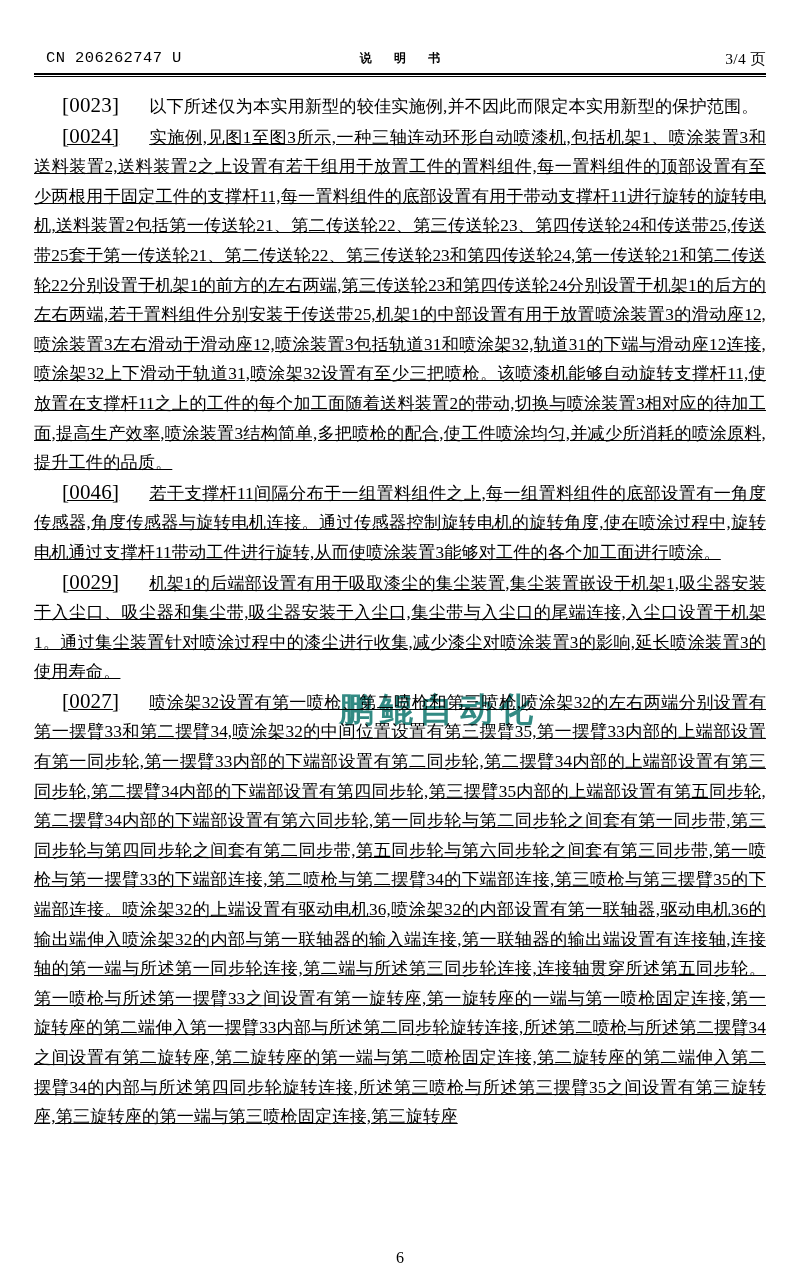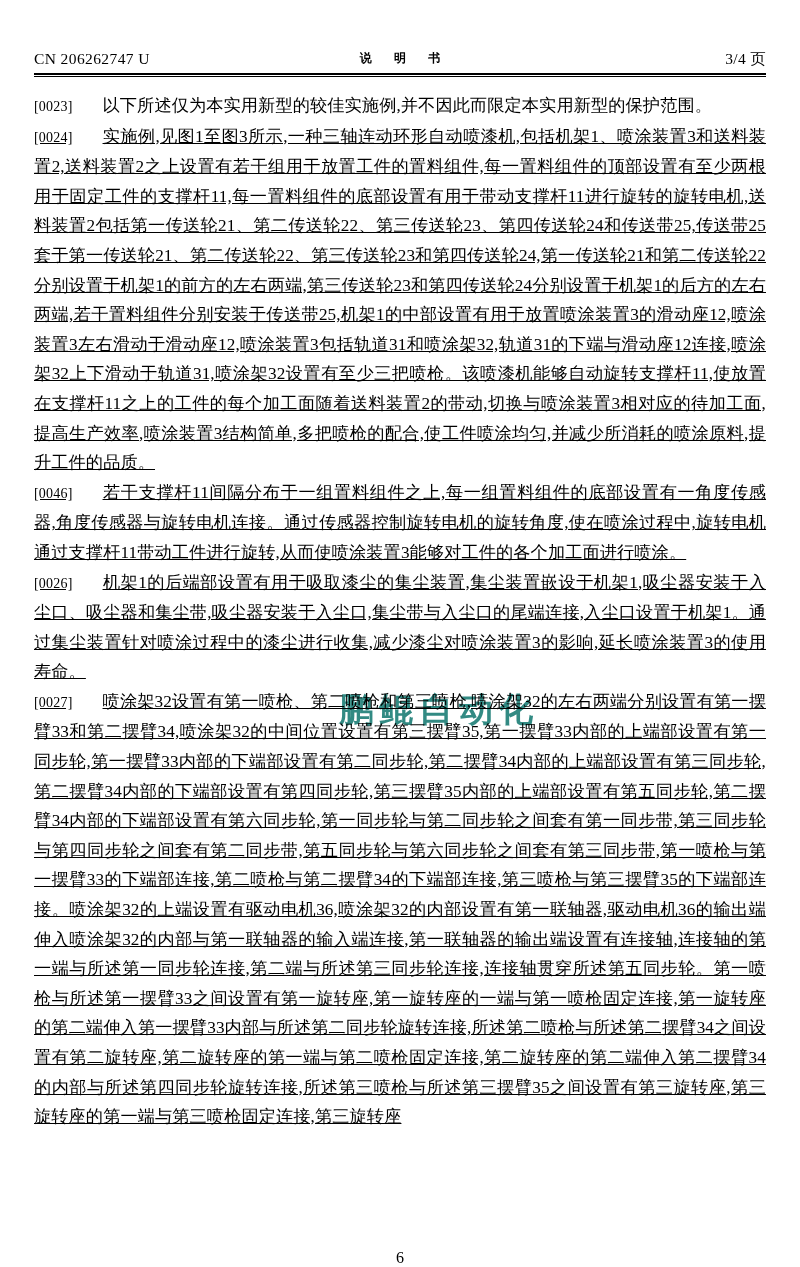--- a/index.html
+++ b/index.html
@@ -28,26 +28,27 @@
   
   .page-header {
     position: relative;
     height: 46px;
     margin: 22px 34px 0 34px;
     display: flex;
     align-items: flex-end;
     justify-content: space-between;
   }
   .hdr-left {
-    font-family: Liberation Serif, serif;
+    font-family: Liberation Mono, monospace;
     font-size: 15.5px;
     letter-spacing: 0.4px;
     white-space: nowrap;
     line-height: 1;
     padding-bottom: 2px;
+    margin-left: 12px;
   }
   .hdr-center {
     position: absolute;
     left: 0;
     right: 0;
     bottom: 4px;
     text-align: center;
     font-family: "DejaVu Sans", "Liberation Sans", sans-serif;
     font-size: 12px;
     font-weight: bold;
@@ -85,22 +86,23 @@
     text-align: justify;
     text-justify: inter-ideograph;
     letter-spacing: 0.1px;
     margin: 0 0 0 0;
     word-break: break-all;
   }
   .para + .para { margin-top: 0px; text-decoration: underline; }
 
   .para .tag {
     font-family: "Liberation Serif", "DejaVu Serif", serif;
-    font-size: 14px;
+    font-size: 21px;
     letter-spacing: 0.2px;
+    margin-left: 28px;
   }
   .para .gap {
     display: inline-block;
     width: 30px;
   }
   .para .txt {
     font-family: "Liberation Serif", "DejaVu Serif", serif;
     margin-top: 9px;
   }
 
@@ -148,21 +150,21 @@
   <div class="content">
 
     <div class="watermark">鹏鲲自动化</div>
 
     <p class="para"><span class="tag">[0023]</span><span class="gap"></span><span class="txt">以下所述仅为本实用新型的较佳实施例,并不因此而限定本实用新型的保护范围。</span></p>
 
     <p class="para"><span class="tag">[0024]</span><span class="gap"></span><span class="txt">实施例,见图1至图3所示,一种三轴连动环形自动喷漆机,包括机架1、喷涂装置3和送料装置2,送料装置2之上设置有若干组用于放置工件的置料组件,每一置料组件的顶部设置有至少两根用于固定工件的支撑杆11,每一置料组件的底部设置有用于带动支撑杆11进行旋转的旋转电机,送料装置2包括第一传送轮21、第二传送轮22、第三传送轮23、第四传送轮24和传送带25,传送带25套于第一传送轮21、第二传送轮22、第三传送轮23和第四传送轮24,第一传送轮21和第二传送轮22分别设置于机架1的前方的左右两端,第三传送轮23和第四传送轮24分别设置于机架1的后方的左右两端,若干置料组件分别安装于传送带25,机架1的中部设置有用于放置喷涂装置3的滑动座12,喷涂装置3左右滑动于滑动座12,喷涂装置3包括轨道31和喷涂架32,轨道31的下端与滑动座12连接,喷涂架32上下滑动于轨道31,喷涂架32设置有至少三把喷枪。该喷漆机能够自动旋转支撑杆11,使放置在支撑杆11之上的工件的每个加工面随着送料装置2的带动,切换与喷涂装置3相对应的待加工面,提高生产效率,喷涂装置3结构简单,多把喷枪的配合,使工件喷涂均匀,并减少所消耗的喷涂原料,提升工件的品质。</span></p>
 
     <p class="para"><span class="tag">[0046]</span><span class="gap"></span><span class="txt">若干支撑杆11间隔分布于一组置料组件之上,每一组置料组件的底部设置有一角度传感器,角度传感器与旋转电机连接。通过传感器控制旋转电机的旋转角度,使在喷涂过程中,旋转电机通过支撑杆11带动工件进行旋转,从而使喷涂装置3能够对工件的各个加工面进行喷涂。</span></p>
 
-    <p class="para"><span class="tag">[0026]</span><span class="gap"></span><span class="txt">机架1的后端部设置有用于吸取漆尘的集尘装置,集尘装置嵌设于机架1,吸尘器安装于入尘口、吸尘器和集尘带,吸尘器安装于入尘口,集尘带与入尘口的尾端连接,入尘口设置于机架1。通过集尘装置针对喷涂过程中的漆尘进行收集,减少漆尘对喷涂装置3的影响,延长喷涂装置3的使用寿命。</span></p>
+    <p class="para"><span class="tag">[0029]</span><span class="gap"></span><span class="txt">机架1的后端部设置有用于吸取漆尘的集尘装置,集尘装置嵌设于机架1,吸尘器安装于入尘口、吸尘器和集尘带,吸尘器安装于入尘口,集尘带与入尘口的尾端连接,入尘口设置于机架1。通过集尘装置针对喷涂过程中的漆尘进行收集,减少漆尘对喷涂装置3的影响,延长喷涂装置3的使用寿命。</span></p>
 
     <p class="para"><span class="tag">[0027]</span><span class="gap"></span><span class="txt">喷涂架32设置有第一喷枪、第二喷枪和第三喷枪,喷涂架32的左右两端分别设置有第一摆臂33和第二摆臂34,喷涂架32的中间位置设置有第三摆臂35,第一摆臂33内部的上端部设置有第一同步轮,第一摆臂33内部的下端部设置有第二同步轮,第二摆臂34内部的上端部设置有第三同步轮,第二摆臂34内部的下端部设置有第四同步轮,第三摆臂35内部的上端部设置有第五同步轮,第二摆臂34内部的下端部设置有第六同步轮,第一同步轮与第二同步轮之间套有第一同步带,第三同步轮与第四同步轮之间套有第二同步带,第五同步轮与第六同步轮之间套有第三同步带,第一喷枪与第一摆臂33的下端部连接,第二喷枪与第二摆臂34的下端部连接,第三喷枪与第三摆臂35的下端部连接。喷涂架32的上端设置有驱动电机36,喷涂架32的内部设置有第一联轴器,驱动电机36的输出端伸入喷涂架32的内部与第一联轴器的输入端连接,第一联轴器的输出端设置有连接轴,连接轴的第一端与所述第一同步轮连接,第二端与所述第三同步轮连接,连接轴贯穿所述第五同步轮。第一喷枪与所述第一摆臂33之间设置有第一旋转座,第一旋转座的一端与第一喷枪固定连接,第一旋转座的第二端伸入第一摆臂33内部与所述第二同步轮旋转连接,所述第二喷枪与所述第二摆臂34之间设置有第二旋转座,第二旋转座的第一端与第二喷枪固定连接,第二旋转座的第二端伸入第二摆臂34的内部与所述第四同步轮旋转连接,所述第三喷枪与所述第三摆臂35之间设置有第三旋转座,第三旋转座的第一端与第三喷枪固定连接,第三旋转座</span></p>
 
   </div>
 
   <div class="page-footer">6</div>
 
 </div>
 
 </body></html>

